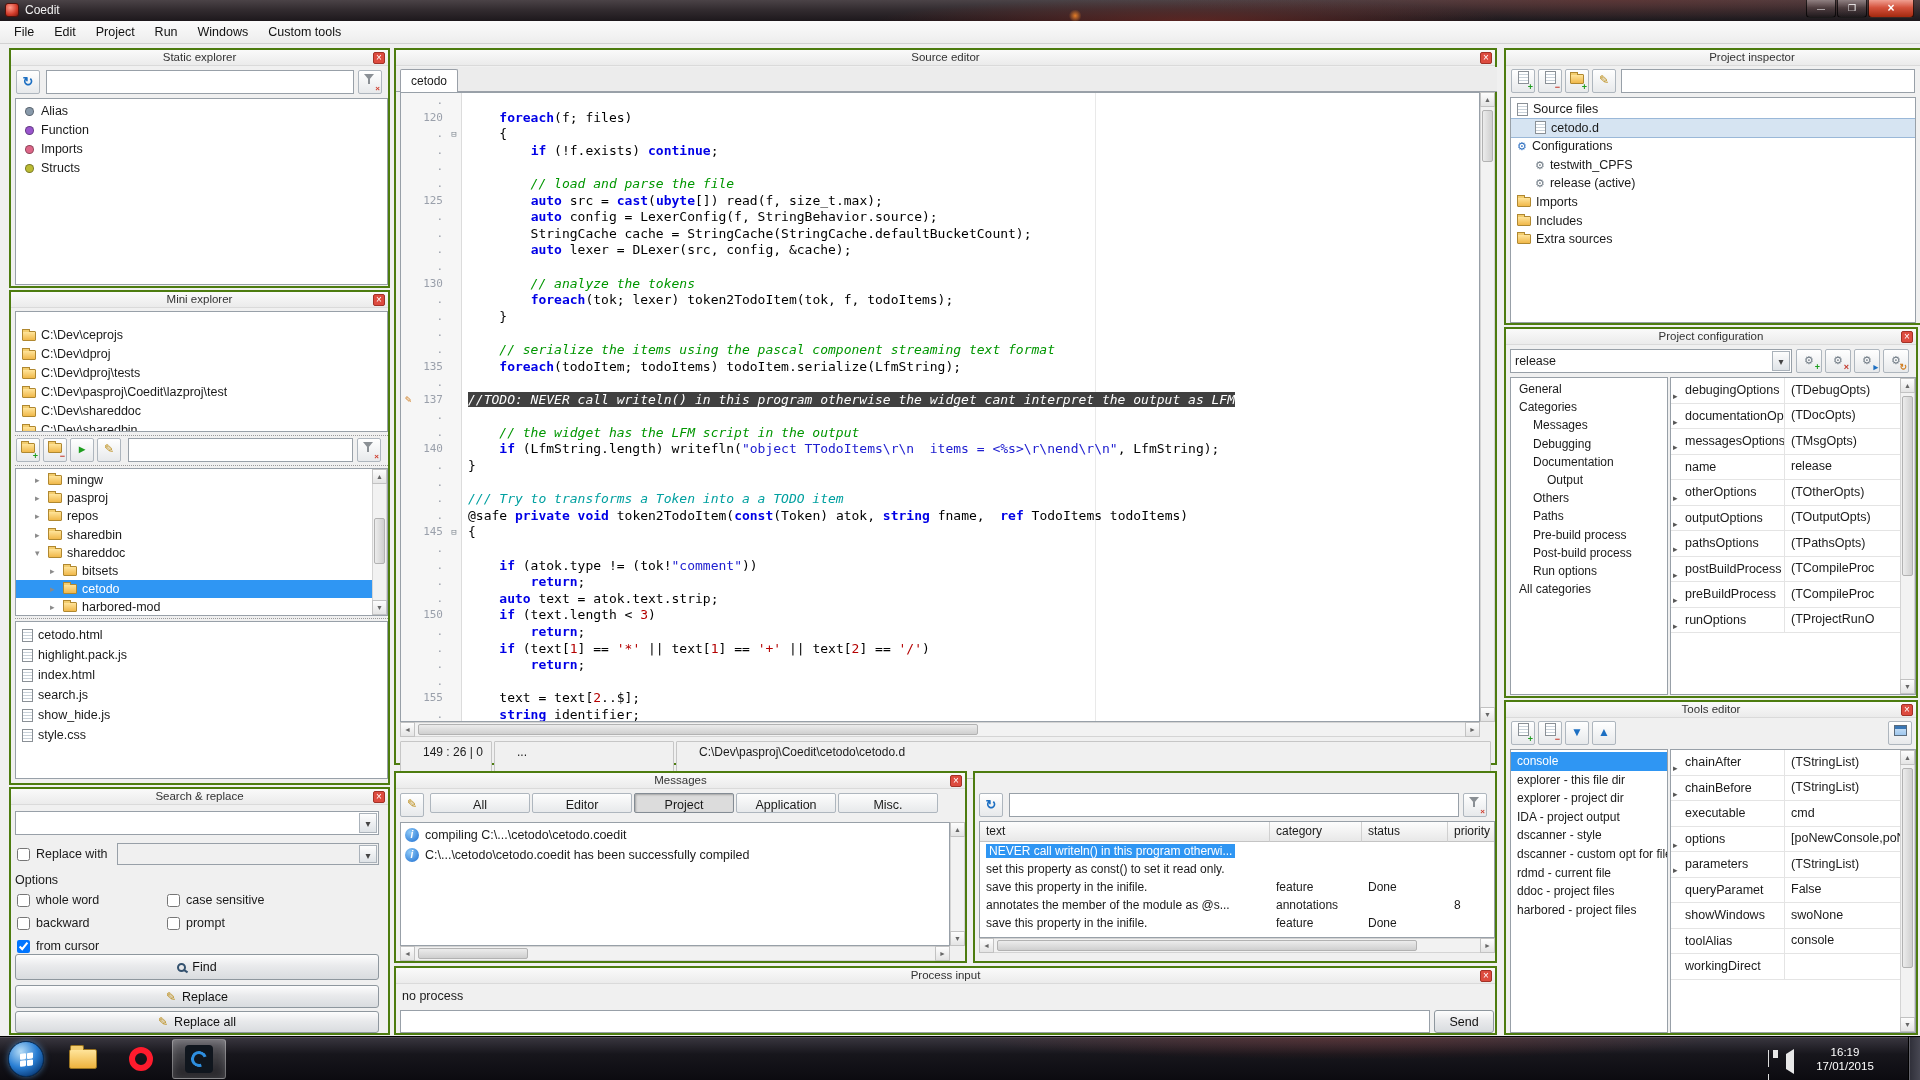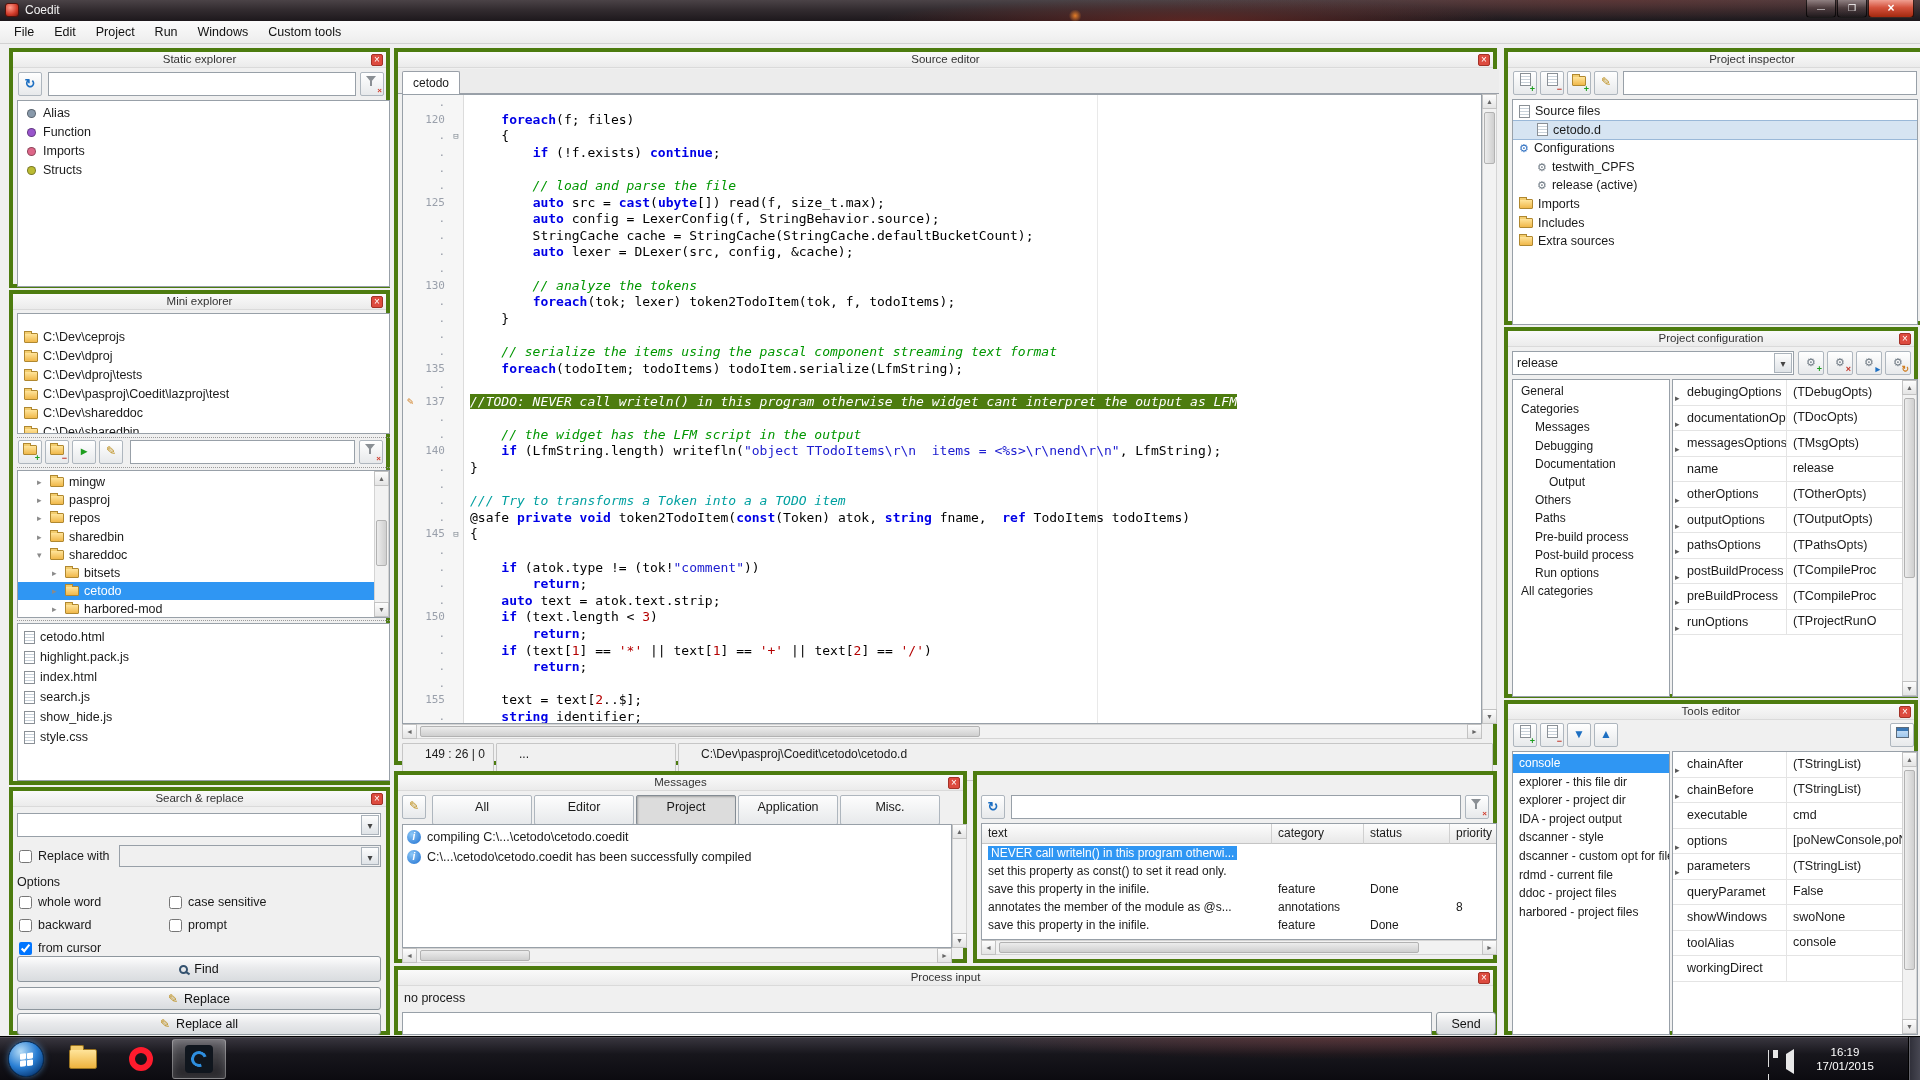--- a/index.html
+++ b/index.html
@@ -25,21 +25,21 @@
   .cap-max::before{content:"❒";font-size:9px;}
   .cap-close::before{content:"×";font-size:12px;font-weight:bold;}
 
   #menubar{position:absolute;left:0;top:21px;width:1920px;height:23px;
     background:linear-gradient(#fbfbfb,#ededed);border-bottom:1px solid #d2d2d2;display:flex;align-items:center;padding-left:4px;}
   .mitem{padding:2px 10px;font-size:12.5px;color:#111;}
 
   #client{position:absolute;left:0;top:44px;width:1920px;height:992px;background:#f0f0f0;}
 
   
-  .panel{position:absolute;background:#f0f0f0;border:4px solid #4d7c0f;}
+  .panel{position:absolute;background:#f0f0f0;border:2px solid #4d7c0f;}
   .phead{position:relative;height:16px;background:linear-gradient(#fafafa,#ebebeb);border-bottom:1px solid #dadada;
     text-align:center;font-size:11.5px;line-height:15px;color:#333;}
   .pclose{position:absolute;right:3px;top:2px;width:12px;height:12px;background:#dd4b3f;border:1px solid #a33227;
     border-radius:2px;color:#fff;font-size:10px;line-height:10px;text-align:center;}
   .pclose::before{content:"×";}
 
   .inset{position:absolute;background:#fff;border:1px solid #98a0a8;overflow:hidden;}
   .tbtn{position:absolute;width:24px;height:24px;border:1px solid #aeb6be;border-radius:2px;
     background:linear-gradient(#ffffff,#e7e9eb);text-align:center;line-height:21px;font-size:12px;}
   .tinput{position:absolute;background:#fff;border:1px solid #98a0a8;font-size:12.5px;padding:0 4px;font-family:"Liberation Sans",sans-serif;}
@@ -84,40 +84,40 @@
 
   
   .sb-v,.sb-h{position:absolute;background:#f2f2f2;border:1px solid #d4d4d4;}
   .sb-btn{position:absolute;width:15px;height:15px;background:linear-gradient(#fdfdfd,#e4e4e4);border:1px solid #c2c2c2;color:#666;font-size:7px;text-align:center;line-height:13px;}
   .sb-thumb{position:absolute;background:linear-gradient(90deg,#ececec,#cfcfcf);border:1px solid #b2b2b2;border-radius:2px;}
   .sb-thumb.horiz{background:linear-gradient(#ececec,#cfcfcf);}
 
   
   .btn{position:absolute;border:1px solid #8e979e;border-radius:3px;background:linear-gradient(#fdfdfd,#e9eaec 45%,#d9dcdf);
     font-size:12.5px;display:flex;align-items:center;justify-content:center;color:#111;}
-  .mtab{width:100px;height:30px;border:1px solid #aeb6be;border-radius:2px;background:linear-gradient(#fdfdfd,#e7e9eb);
+  .mtab{width:100px;height:20px;border:1px solid #aeb6be;border-radius:2px;background:linear-gradient(#fdfdfd,#e7e9eb);
     font-size:12.5px;text-align:center;line-height:22px;position:relative;flex:none;margin-right:2px;}
   .mtab-on{background:#dcdcdc;border-color:#848c94;box-shadow:inset 1px 1px 2px rgba(0,0,0,.25);}
 
   
   #editor{font-family:"DejaVu Sans Mono",monospace;font-size:13px;}
   #gutter-bg{position:absolute;left:0;top:0;width:61px;height:100%;background:#f6f6f6;border-right:1px solid #dcdcdc;}
   #ruler{position:absolute;left:694px;top:0;bottom:0;width:1px;background:#e9e9e9;}
   .cl{position:relative;height:16.6px;line-height:16.6px;display:flex;white-space:pre;}
   .cl-pen{width:14px;flex:none;font-size:11px;color:#d07d20;text-align:center;line-height:15px;}
   .cl-num{width:31px;flex:none;text-align:right;padding-right:3px;color:#9aa0ab;font-size:11px;}
   .cl-fold{width:16px;flex:none;text-align:center;color:#77808a;font-size:9px;line-height:16px;}
   .cl-code{padding-left:6px;flex:none;}
   .tk-p{color:#000;}
   .tk-k{color:#0000e6;font-weight:bold;}
   .tk-c{color:#009600;font-style:italic;}
   .tk-d{color:#00a0a0;font-style:italic;}
   .tk-s{color:#2020d0;}
   .tk-n{color:#b40000;}
-  .tk-t{background:#4d7c0f;color:#fff;font-style:italic;}
+  .tk-t{background:#404040;color:#fff;font-style:italic;}
 
   .scell{position:absolute;height:38px;background:#f0f0f0;border:1px solid #c6c6c6;border-radius:1px;font-size:12px;line-height:20px;padding:0 22px;overflow:hidden;white-space:nowrap;}
 
   .msg{height:20px;line-height:20px;font-size:12.5px;display:flex;align-items:center;padding:0 4px;}
 
   .tdh{height:20px;line-height:19px;font-size:12px;padding:0 6px;background:linear-gradient(#fdfdfd,#e8e8e8);
     border-right:1px solid #d0d0d0;border-bottom:1px solid #c4c4c4;flex:none;overflow:hidden;}
   .tdr{display:flex;height:18px;line-height:18px;font-size:12px;}
   .tdc{flex:none;padding:0 6px;overflow:hidden;white-space:nowrap;}
 

